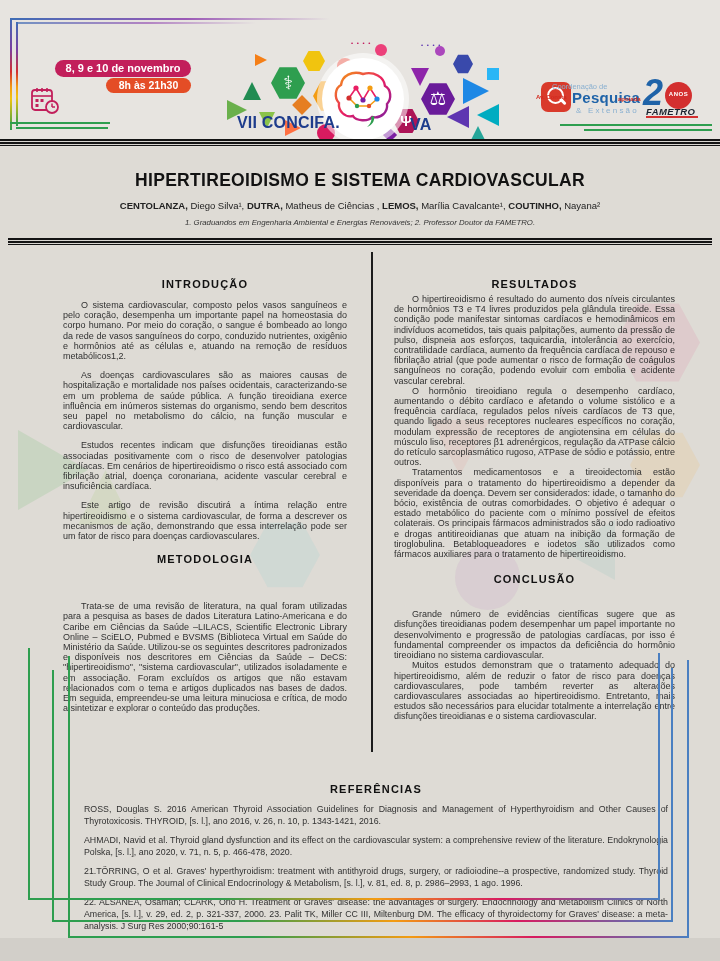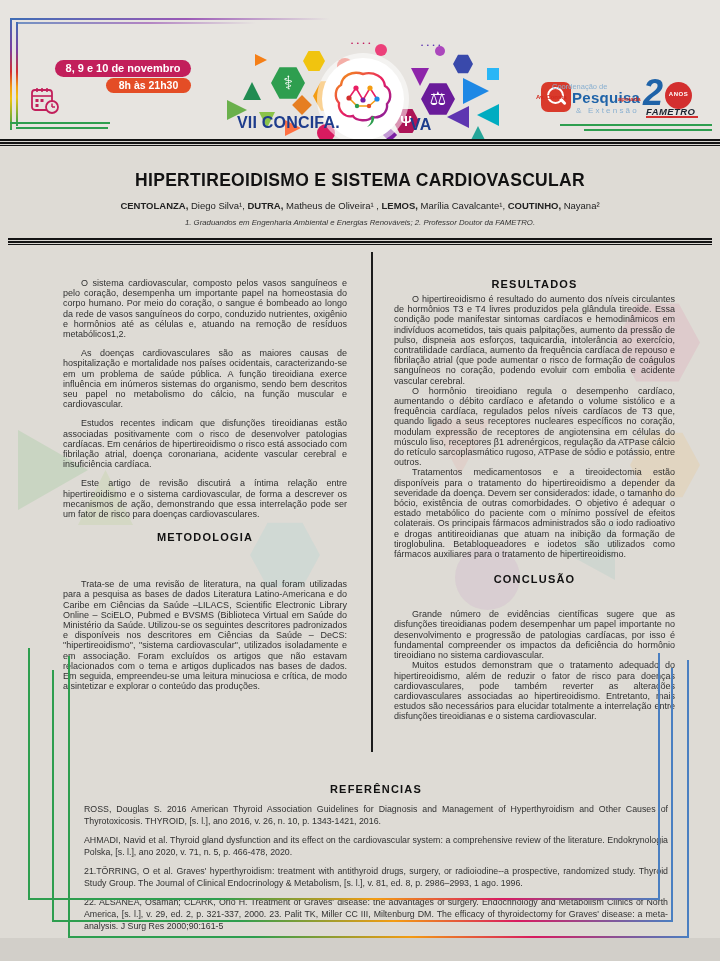--- a/index.html
+++ b/index.html
@@ -198,27 +198,28 @@
   <div class="abs anos-0"></div>
   <div class="abs anos-word">ANOS</div>
   <div class="abs fametro-word">FAMETRO</div>
   <div class="abs fametro-swoosh"></div>
 
   <div class="abs rule-double" style="left:0;top:139px;width:720px;"></div>
   <div class="abs rule-double" style="left:8px;top:238px;width:704px;"></div>
 
   <div class="abs poster-title">HIPERTIREOIDISMO E SISTEMA CARDIOVASCULAR</div>
   <div class="abs authors-line">
-    <b>CENTOLANZA,</b><span> Diego Silva¹, </span><b>DUTRA,</b><span> Matheus de Oliveira¹ , </span><b>LEMOS,</b><span> Marília Cavalcante¹, </span><b>COUTINHO,</b><span> Nayana²</span>
+    <b>CENTOLANZA,</b><span> Diego Silva¹, </span><b>DUTRA,</b><span> Matheus de Ciências , </span><b>LEMOS,</b><span> Marília Cavalcante¹, </span><b>COUTINHO,</b><span> Nayana²</span>
   </div>
   <div class="abs affil-line">1. Graduandos em Engenharia Ambiental e Energias Renováveis; 2. Professor  Doutor  da FAMETRO.</div>
 
   <div class="abs divider-v"></div>
 
   <div class="col col-left">
+    <div class="sec-heading">INTRODUÇÃO</div>
     <p class="gap">O sistema cardiovascular, composto pelos vasos sanguíneos e pelo coração, desempenha um importante papel na homeostasia do corpo humano. Por meio do coração, o sangue é bombeado ao longo da rede de vasos sanguíneos do corpo, conduzido nutrientes, oxigênio e hormônios até as células e, atuando na remoção de resíduos metabólicos1,2.</p>
     <p class="gap">As doenças cardiovasculares são as maiores causas de hospitalização e mortalidade nos países ocidentais, caracterizando-se em um problema de saúde pública. A função tireoidiana exerce influência em inúmeros sistemas do organismo, sendo bem descritos seu papel no metabolismo do cálcio, na função muscular e cardiovascular.</p>
     <p class="gap">Estudos recentes indicam que disfunções tireoidianas estão associadas positivamente com o risco de desenvolver patologias cardíacas. Em cenários de hipertireoidismo o risco está associado com fibrilação atrial, doença coronariana, acidente vascular cerebral e insuficiência cardíaca.</p>
     <p class="gap">Este artigo de revisão discutirá a íntima relação entre hipertireoidismo e o sistema cardiovascular, de forma a descrever os mecanismos de ação, demonstrando que essa interrelação pode ser um fator de risco para doenças cardiovasculares.</p>
     <div class="sec-heading met-heading">METODOLOGIA</div>
     <p class="met-para">Trata-se de uma revisão de literatura, na qual foram utilizadas para a pesquisa as bases de dados Literatura Latino-Americana e do Caribe em Ciências da Saúde –LILACS, Scientific Electronic Library Online – SciELO, Pubmed e BVSMS (Biblioteca Virtual em Saúde do Ministério da Saúde. Utilizou-se os seguintes descritores padronizados e disponíveis nos descritores em Ciências da Saúde – DeCS: "hipertireoidismo", "sistema cardiovascular", utilizados isoladamente e em associação. Foram excluídos os artigos que não estavam relacionados com o tema e artigos duplicados nas bases de dados. Em seguida, empreendeu-se uma leitura minuciosa e crítica, de modo a sintetizar e explorar o conteúdo das produções.</p>
   </div>
 
   <div class="col col-right">
     <div class="sec-heading" style="margin-bottom:4px;">RESULTADOS</div>

